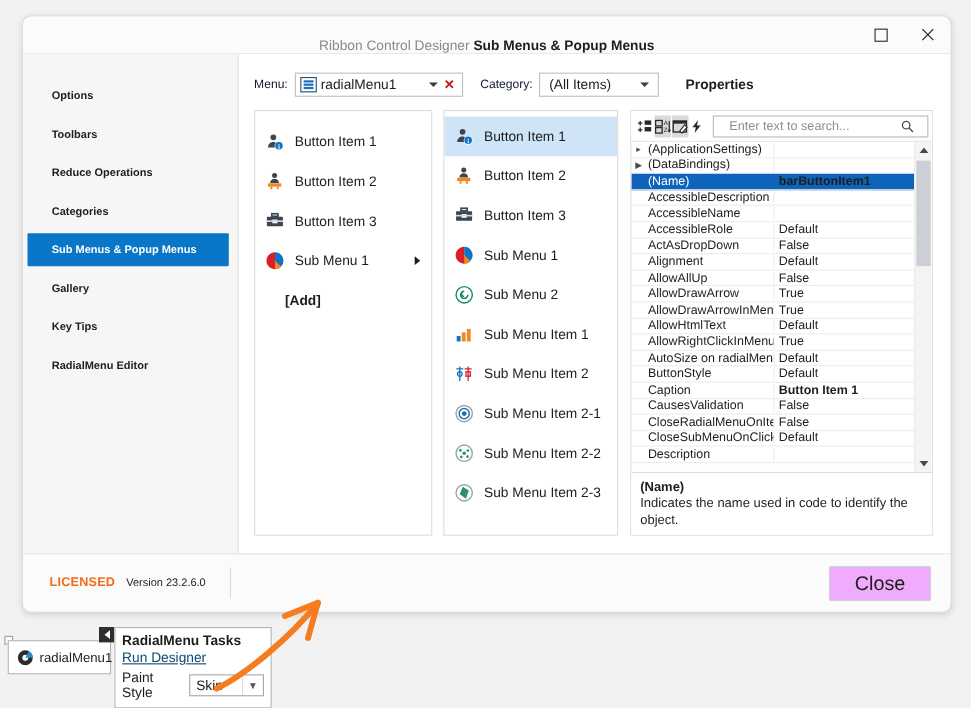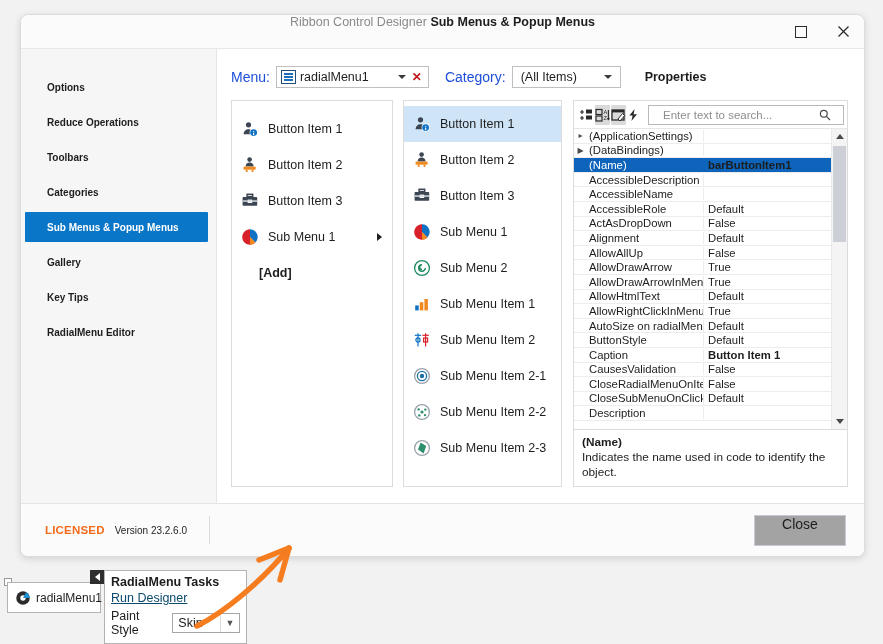--- a/index.html
+++ b/index.html
@@ -32,21 +32,21 @@
     overflow: hidden;
     display: flex;
     flex-direction: column;
   }
   #titlebar {
     height: 33px;
     min-height: 33px;
     background: #fbfbfb;
     border-bottom: 1px solid #e8e8e8;
     display: flex;
-    align-items: flex-start;
+    align-items: flex-end;
     position: relative;
     border-radius: 8px 8px 0 0;
   }
   #title-text {
     position: absolute;
     left: 0; right: 0;
     text-align: center;
     font-size: 12.5px;
     white-space: nowrap;
   }
@@ -113,21 +113,21 @@
     padding: 14px 16px 0 14px;
     box-sizing: border-box;
     min-width: 0;
   }
   #toolrow {
     height: 28px;
     display: flex;
     align-items: center;
     margin-bottom: 9px;
   }
-  .lbl { font-size: 14px; color: #1d4ed8; margin-right: 6px; }
+  .lbl { font-size: 11px; color: #0f172a; margin-right: 6px; }
 
   .combo {
     height: 22px;
     border: 1px solid #bfbfbf;
     background: #ffffff;
     display: flex;
     align-items: center;
     box-sizing: border-box;
     padding: 0 4px;
     font-size: 12.5px;
@@ -389,24 +389,25 @@
   #version { font-size: 10px; color: #1d1d1d; margin-left: 10px; }
   #foot-div {
     width: 1px; height: 28px;
     background: #dcdcdc;
     margin-left: 22px;
   }
   #close-btn {
     margin-left: auto;
     width: 90px; height: 29px;
     border: 1px solid #c6c9d4;
-    background: #a3a3a3;
-    display: flex;
+    background: #f0abfc;
+    display: flex;
+    align-items: center;
     justify-content: center;
-    font-size: 14px;
+    font-size: 18px;
     color: #1d1d1d;
     cursor: default;
   }
 
   
   #tray {
     position: absolute;
     left: 7px;
     top: 582px;
     width: 94px;
@@ -511,24 +512,24 @@
     </div>
   </div>
 
   <div id="body-area">
 
     <div id="sidebar">
       <div class="side-item">
         <span>Options</span>
       </div>
       <div class="side-item">
+        <span>Toolbars</span>
+      </div>
+      <div class="side-item">
         <span>Reduce Operations</span>
-      </div>
-      <div class="side-item">
-        <span>Toolbars</span>
       </div>
       <div class="side-item">
         <span>Categories</span>
       </div>
       <div class="side-item selected">
         <span>Sub Menus &amp; Popup Menus</span>
       </div>
       <div class="side-item">
         <span>Gallery</span>
       </div>

